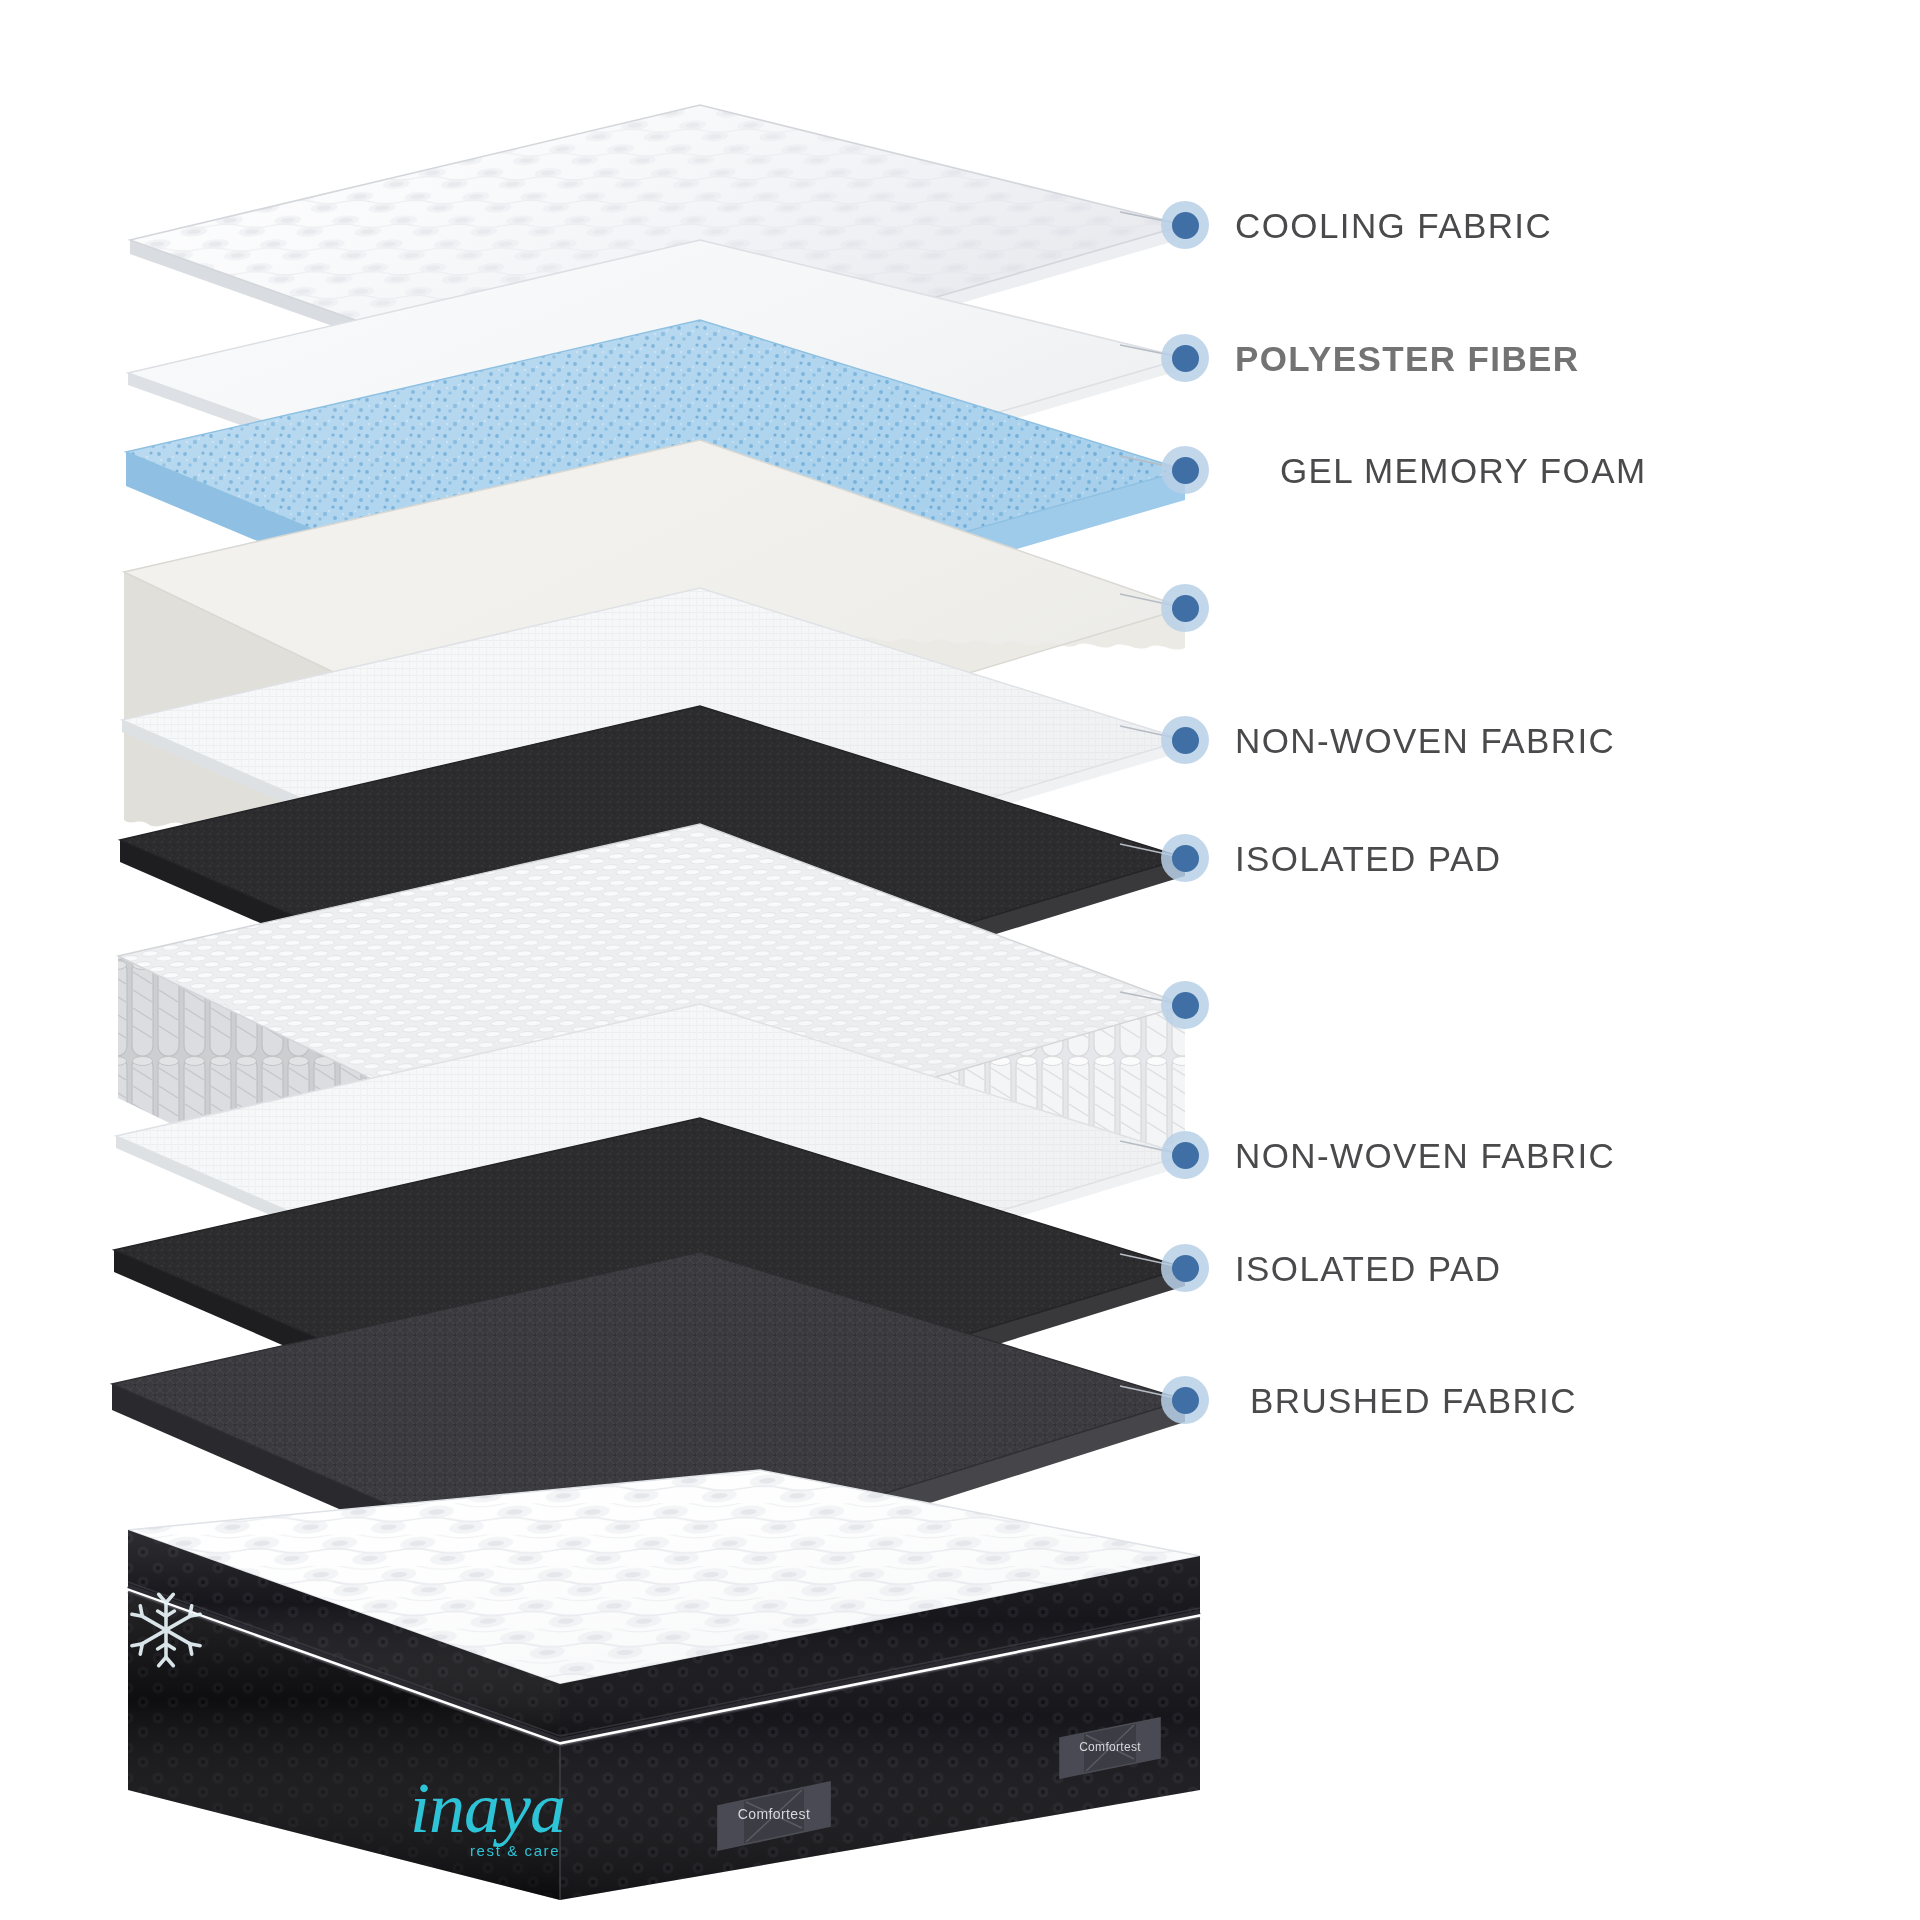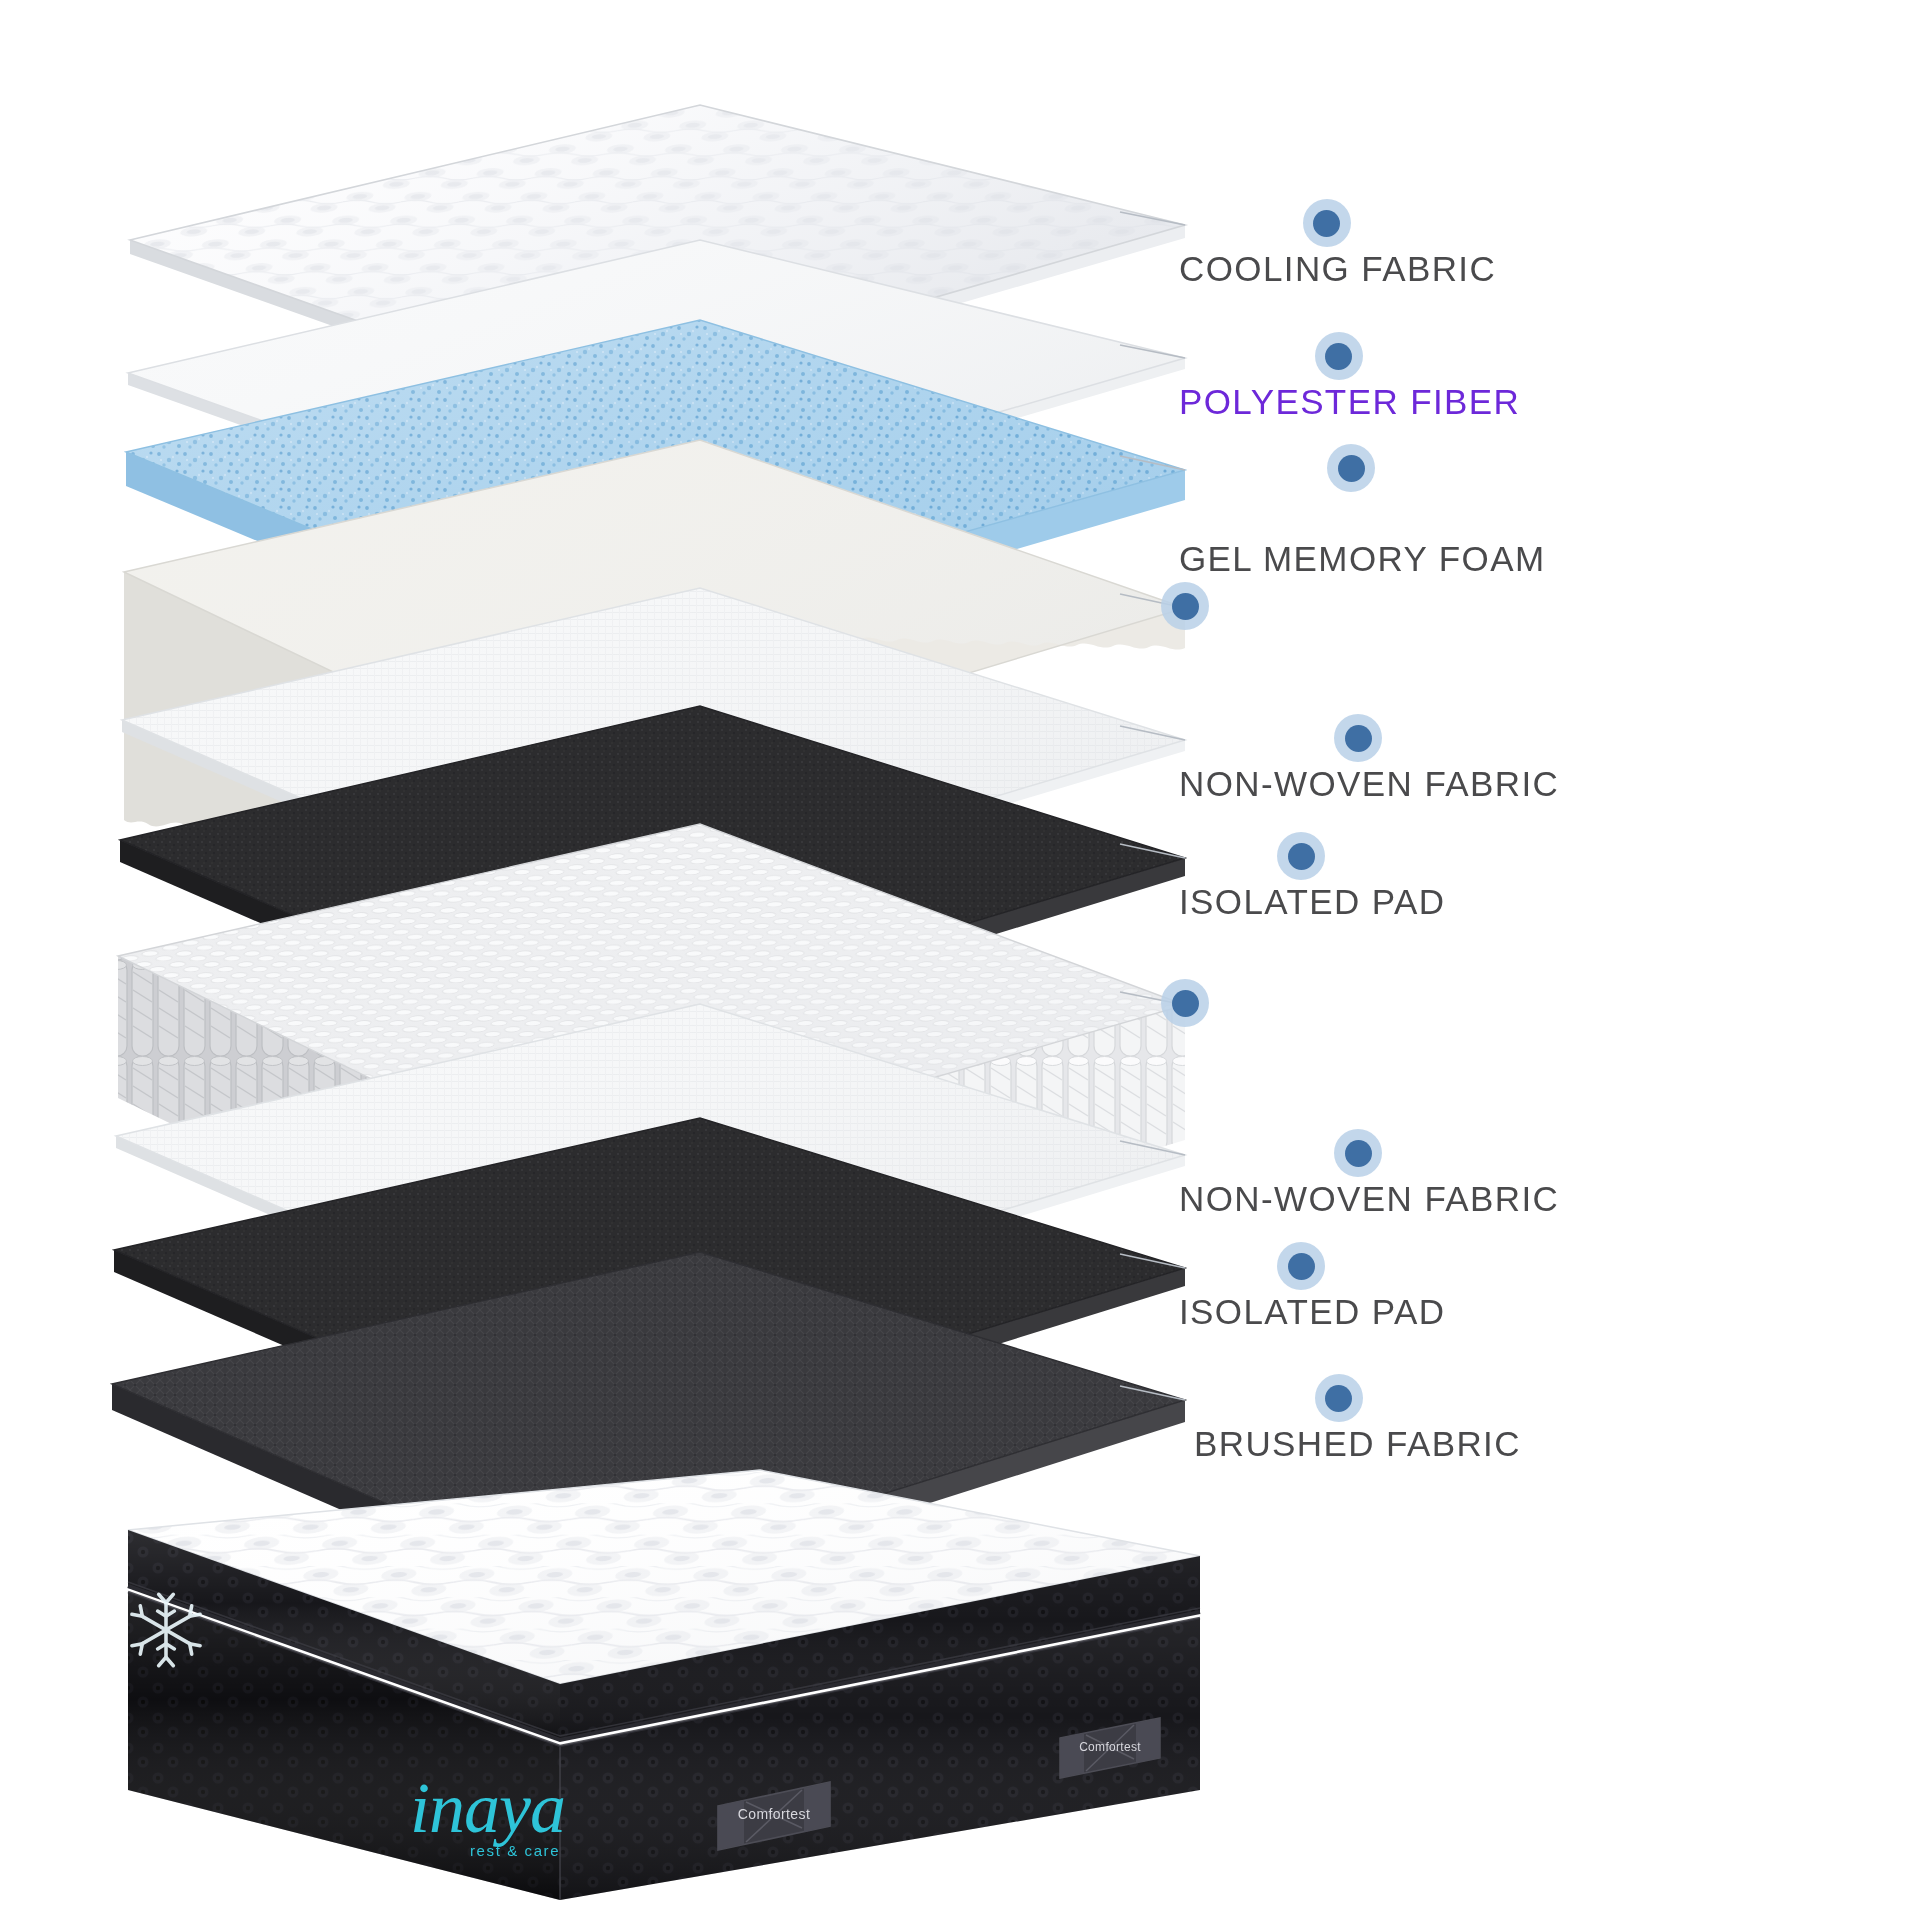--- a/index.html
+++ b/index.html
@@ -14,21 +14,20 @@
   
   #art{position:absolute;left:0;top:0;width:1920px;height:1920px;}
 
   
   .callout{
     position:absolute;
     display:flex;align-items:center;
     height:60px;
     transform:translateY(-50%);
     white-space:nowrap;
-    flex-direction:column;
   }
   .dot-wrap{
     position:relative;width:56px;height:56px;flex:0 0 56px;
     display:flex;align-items:center;justify-content:center;
   }
   .dot-halo{
     position:absolute;left:50%;top:50%;
     width:48px;height:48px;margin:-24px 0 0 -24px;
     border-radius:50%;
     background:#b9d0e8;opacity:.85;
@@ -364,21 +363,21 @@
           <div class="dot-halo" style="background: rgb(185, 208, 232);"></div>
           <div class="dot-core" style="background: rgb(63, 111, 164);"></div>
         </div>
         <span class="callout-label" style="color: rgb(74, 74, 76);">COOLING FABRIC</span>
       </div>
       <div class="callout" style="left: 1157px; top: 358px;">
         <div class="dot-wrap">
           <div class="dot-halo" style="background: rgb(185, 208, 232);"></div>
           <div class="dot-core" style="background: rgb(63, 111, 164);"></div>
         </div>
-        <span class="callout-label" style="color: #6d28d9;">POLYESTER FIBER</span>
+        <span class="callout-label" style="color: #737373; font-weight: bold;">POLYESTER FIBER</span>
       </div>
       <div class="callout" style="left: 1157px; top: 470px; gap: 45px;">
         <div class="dot-wrap">
           <div class="dot-halo" style="background: rgb(185, 208, 232);"></div>
           <div class="dot-core" style="background: rgb(63, 111, 164);"></div>
         </div>
         <span class="callout-label" style="color: rgb(74, 74, 76);">GEL MEMORY FOAM</span>
       </div>
       <div class="callout" style="left: 1157px; top: 608px;">
         <div class="dot-wrap">

